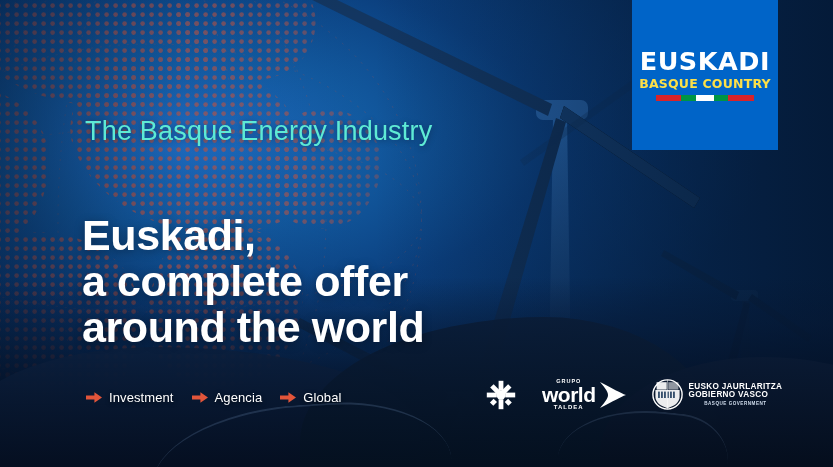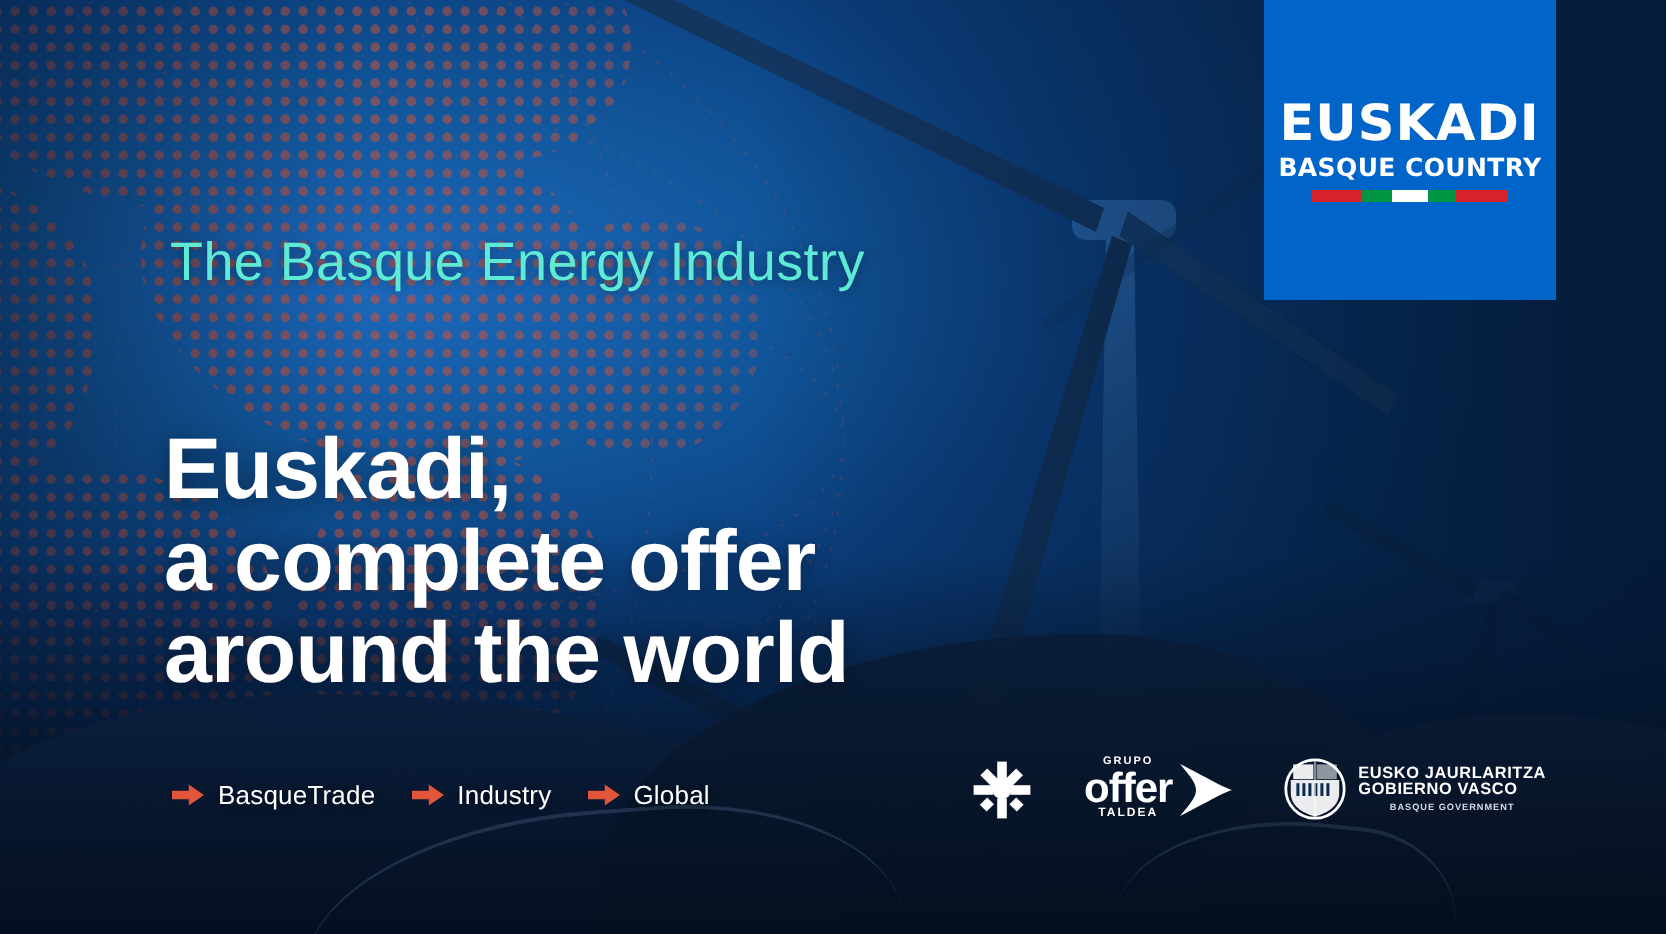--- a/index.html
+++ b/index.html
@@ -118,21 +118,21 @@
   .euskadi-word {
     color: #ffffff;
     font-family: "DejaVu Sans", sans-serif;
     font-weight: bold;
     font-size: 25px;
     letter-spacing: 0.5px;
     line-height: 1;
     transform: scaleX(1.02);
   }
   .euskadi-sub {
-    color: #ffffff;
+    color: #fde047;
     font-family: "DejaVu Sans", sans-serif;
     font-weight: bold;
     font-size: 12.5px;
     letter-spacing: 0.2px;
     line-height: 1;
     margin-top: 4px;
     text-align: center;
   }
   .euskadi-stripe {
     display: flex;
@@ -415,27 +415,27 @@
     <span>Euskadi,</span>
     <span>a complete offer</span>
     <span>around the world</span>
   </h1>
 
   <div class="tagline">
     <div class="tag-item">
       <svg class="tag-arrow" viewBox="0 0 16 13" xmlns="http://www.w3.org/2000/svg">
         <path d="M0 4.4 H8.4 V1.2 L16 6.5 L8.4 11.8 V8.6 H0 Z" fill="#e2553a"></path>
       </svg>
-      <span class="tag-label">BasqueTrade</span>
+      <span class="tag-label">Investment</span>
     </div>
     <div class="tag-item">
       <svg class="tag-arrow" viewBox="0 0 16 13" xmlns="http://www.w3.org/2000/svg">
         <path d="M0 4.4 H8.4 V1.2 L16 6.5 L8.4 11.8 V8.6 H0 Z" fill="#e2553a"></path>
       </svg>
-      <span class="tag-label">Industry</span>
+      <span class="tag-label">Agencia</span>
     </div>
     <div class="tag-item">
       <svg class="tag-arrow" viewBox="0 0 16 13" xmlns="http://www.w3.org/2000/svg">
         <path d="M0 4.4 H8.4 V1.2 L16 6.5 L8.4 11.8 V8.6 H0 Z" fill="#e2553a"></path>
       </svg>
       <span class="tag-label">Global</span>
     </div>
   </div>
 
   <div class="logo-bar">
@@ -452,21 +452,21 @@
           <path d="M22.1 4.2 l3.4 3.4 l-7.1 7.1 l-3.4 -3.4 z"></path>
           <path d="M7.6 18.7 l3.4 3.4 l-3.7 3.7 l-3.4 -3.4 z"></path>
           <circle cx="15" cy="15" r="4.6"></circle>
         </g>
       </svg>
     </div>
 
     <div class="spri-logo">
       <div class="spri-text">
         <span class="spri-top">GRUPO</span>
-        <span class="spri-main">offer</span>
+        <span class="spri-main">world</span>
         <span class="spri-bot">TALDEA</span>
       </div>
       <svg class="spri-swoosh" viewBox="0 0 30 30" xmlns="http://www.w3.org/2000/svg">
         <path d="M2 2 C16 9, 22 13, 28 15 C22 17, 16 21, 2 28 C8 21, 10 18, 10 15 C10 12, 8 9, 2 2 Z" fill="#ffffff"></path>
       </svg>
     </div>
 
     <div class="gov-logo">
       <svg class="gov-crest" viewBox="0 0 31 31" xmlns="http://www.w3.org/2000/svg">
         <circle cx="15.5" cy="15.5" r="14.6" fill="none" stroke="#ffffff" stroke-width="1.4"></circle>

